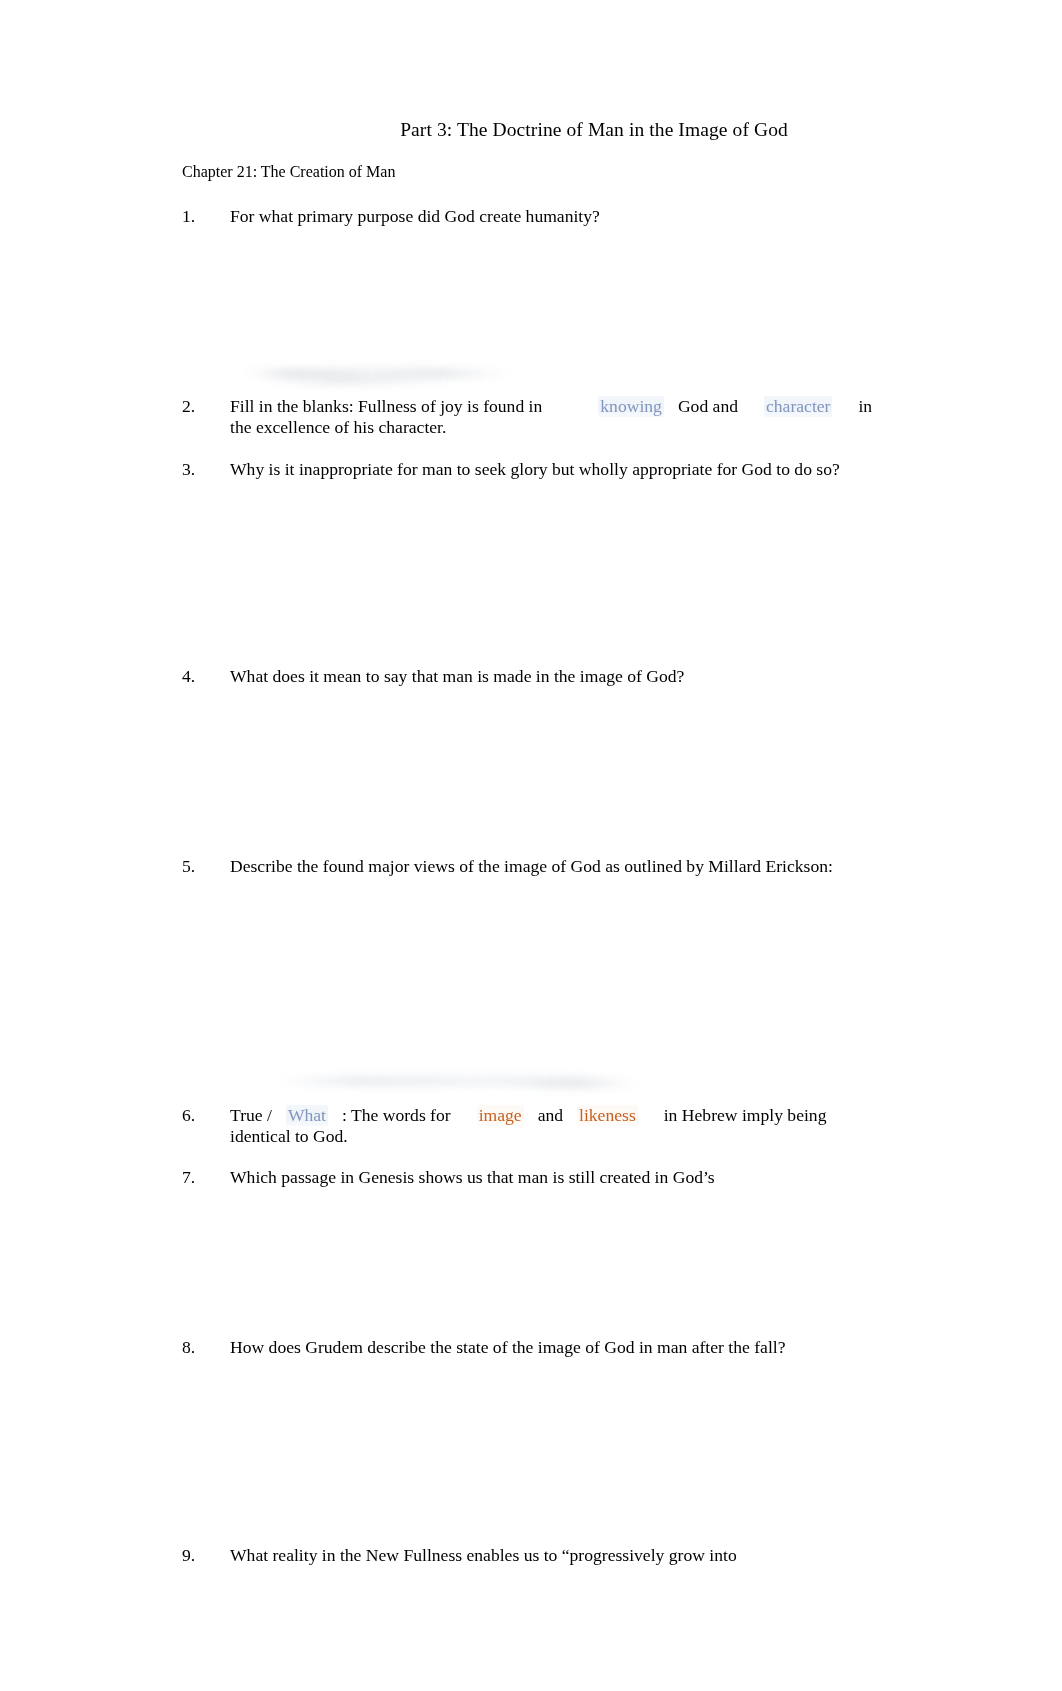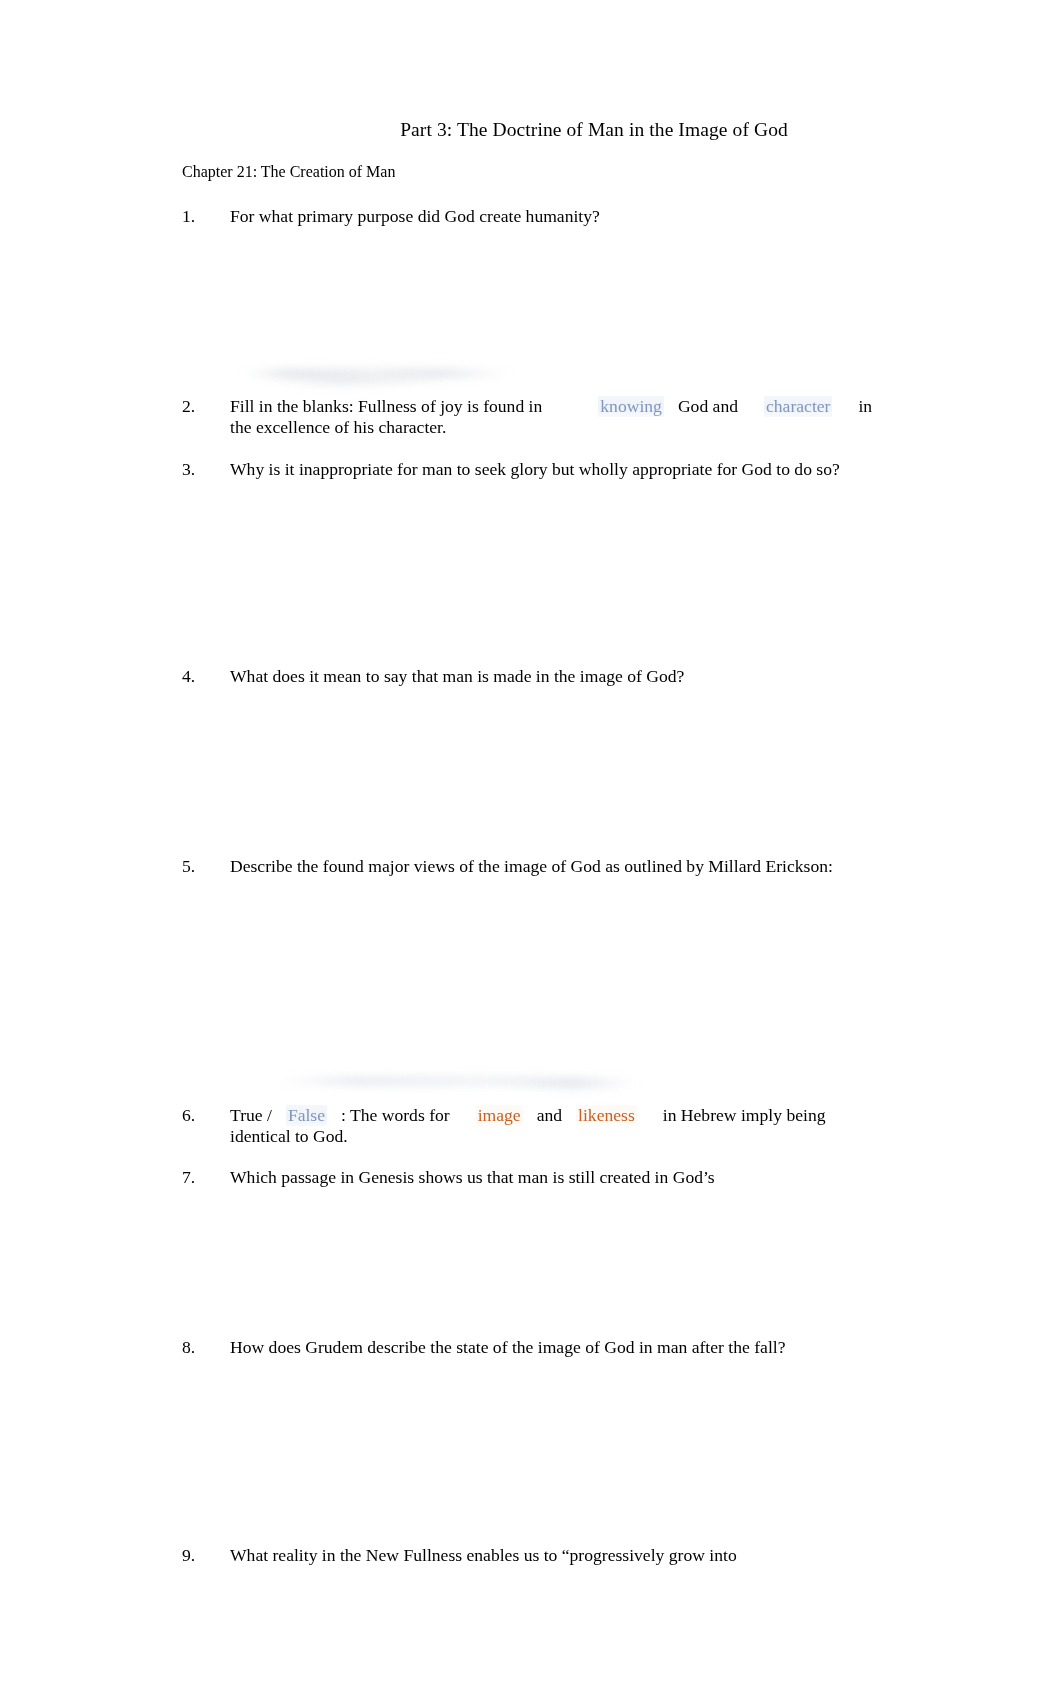--- a/index.html
+++ b/index.html
@@ -168,21 +168,21 @@
   </div>
 
   <div class="q" style="top:856px;">
     <span class="q-num">5.</span>
     <span class="q-body">Describe the found major views of the image of God as outlined by Millard Erickson:</span>
   </div>
 
   <div class="q" style="top:1105px;">
     <span class="q-num">6.</span>
     <span class="q-body">
-      <span>True /</span><span class="gap-sm"></span><span class="ans ans-blue">False</span><span class="gap-sm"></span><span>: The words for</span><span class="gap-md"></span><span class="ans ans-orange">image</span><span class="gap-sm"></span><span>and</span><span class="gap-sm"></span><span class="ans ans-orange">likeness</span><span class="gap-md"></span><span>in Hebrew imply being</span><br>
+      <span>True /</span><span class="gap-sm"></span><span class="ans ans-blue">What</span><span class="gap-sm"></span><span>: The words for</span><span class="gap-md"></span><span class="ans ans-orange">image</span><span class="gap-sm"></span><span>and</span><span class="gap-sm"></span><span class="ans ans-orange">likeness</span><span class="gap-md"></span><span>in Hebrew imply being</span><br>
       <span>identical to God.</span>
     </span>
   </div>
 
   <div class="q" style="top:1167px;">
     <span class="q-num">7.</span>
     <span class="q-body">Which passage in Genesis shows us that man is still created in God’s</span>
   </div>
 
   <div class="q" style="top:1337px;">

